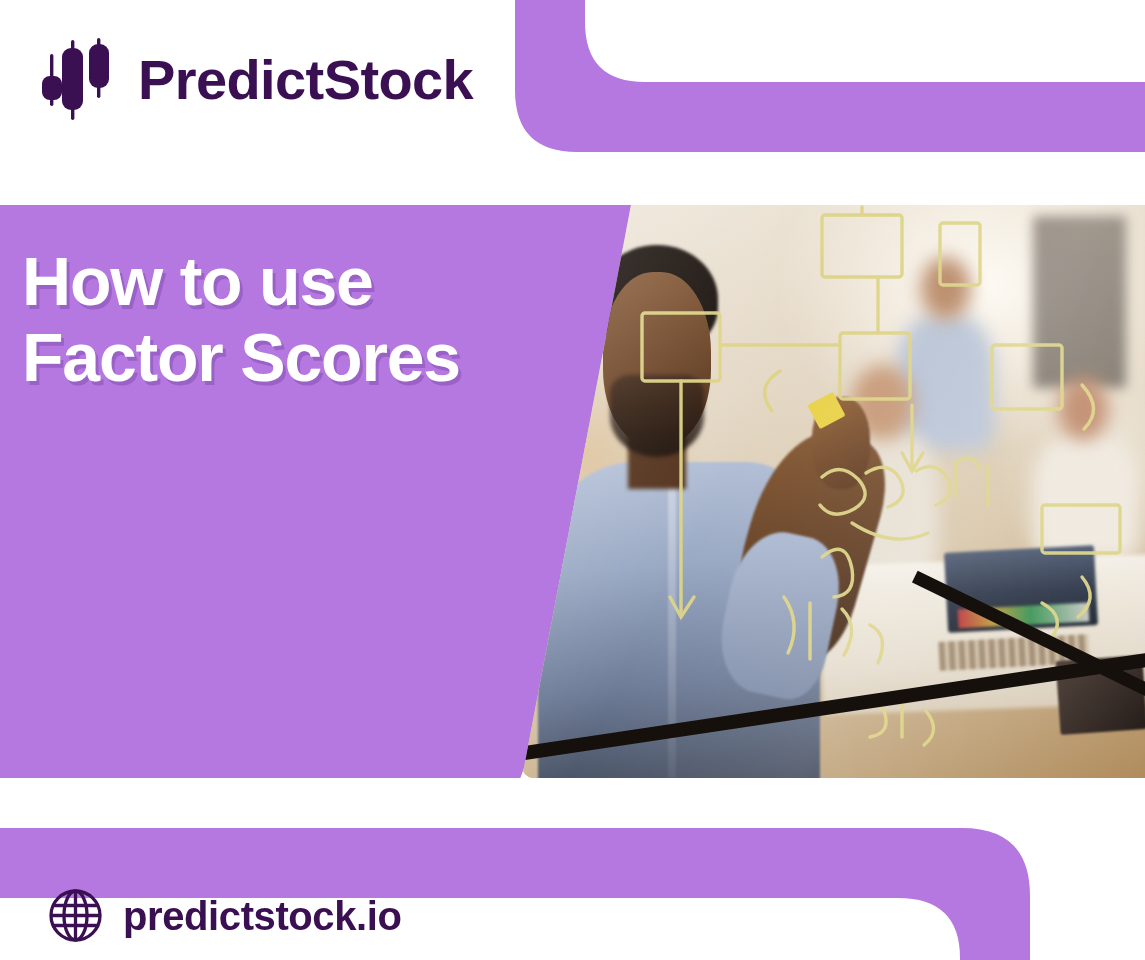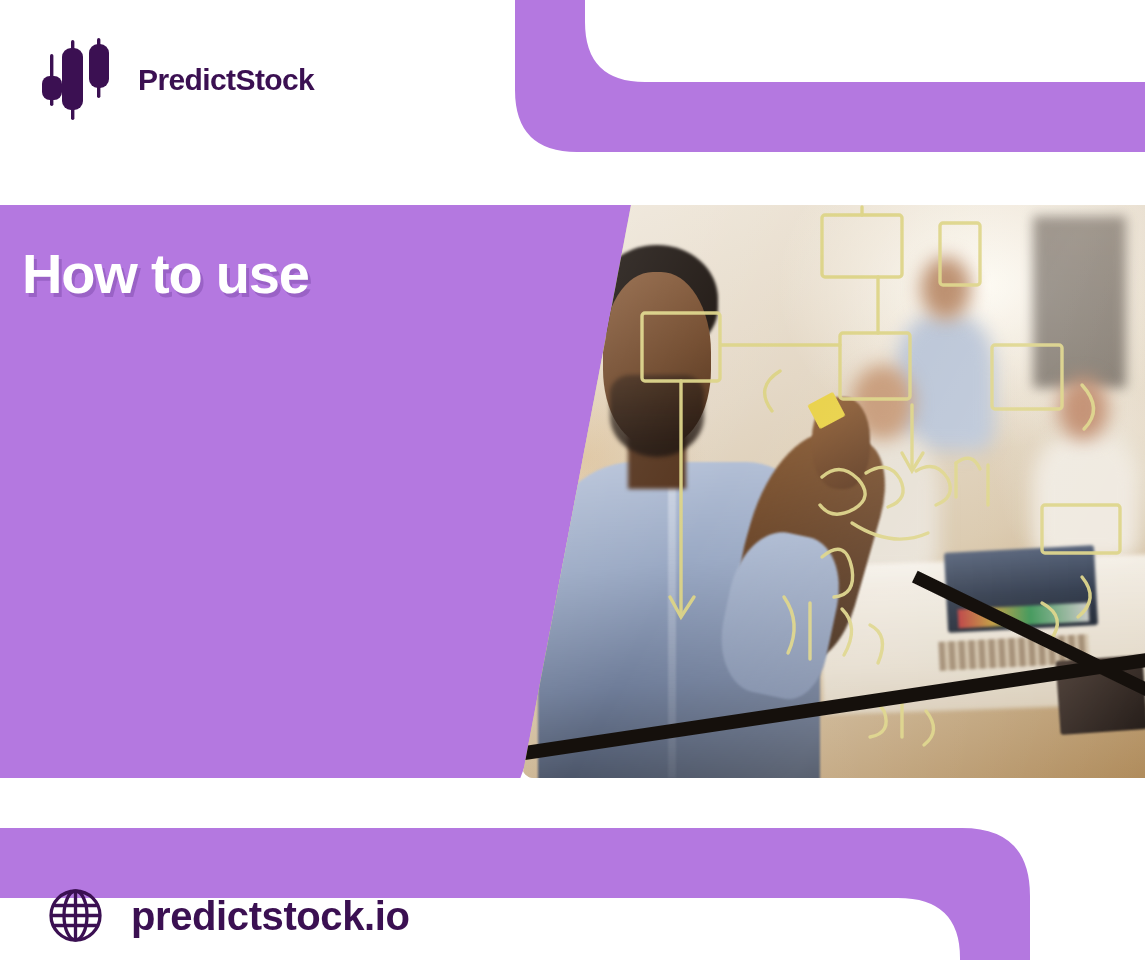--- a/index.html
+++ b/index.html
@@ -4,34 +4,34 @@
 <style>
   * { margin:0; padding:0; box-sizing:border-box; }
   html,body { width:1145px; height:960px; background:#ffffff;
     font-family:"Liberation Sans", sans-serif; overflow:hidden; }
 
   #canvas { position:relative; width:1145px; height:960px; background:#fff; overflow:hidden; }
 
   
   .brand { position:absolute; left:38px; top:38px; display:flex; align-items:center; gap:22px; }
   .brand-mark { width:78px; height:84px; position:relative; display:block; }
-  .brand-name { font-size:30px; font-weight:700; letter-spacing:-.6px;
+  .brand-name { font-size:56px; font-weight:700; letter-spacing:-.6px;
                 color:#3b1052; line-height:1; white-space:nowrap; }
 
   
   .bracket-top { position:absolute; left:515px; top:-70px; width:700px; height:222px; }
 
   
   .hero-card { position:absolute; left:-40px; top:205px; width:775px; height:573px;
     background:#b478e0; border-radius:14px;
     -webkit-clip-path: polygon(0 0, 100% 0, 72.3% 100%, 0 100%);
     clip-path: polygon(0 0, 100% 0, 72.3% 100%, 0 100%); }
   .hero-inner { position:absolute; left:40px; top:0; width:735px; height:573px; }
   .headline { position:absolute; left:22px; top:38px; width:620px;
-    font-size:56px; font-weight:800; line-height:1.12; color:#ffffff;
+    font-size:68px; font-weight:800; line-height:1.12; color:#ffffff;
     letter-spacing:-1.2px;
     text-shadow:3px 4px 0 rgba(122,70,166,.45); }
   .headline span { display:block; }
 
   
   .photo-panel { position:absolute; left:522px; top:205px; width:623px; height:573px;
     border-radius:12px 0 0 12px; overflow:hidden;
     -webkit-clip-path: polygon(17.5% 0, 100% 0, 100% 100%, 0 100%);
     clip-path: polygon(17.5% 0, 100% 0, 100% 100%, 0 100%); }
   .photo { position:absolute; inset:0; overflow:hidden; background:#cdbda8; }
@@ -107,21 +107,21 @@
   .ph-sheen { position:absolute; inset:0;
     background:linear-gradient(118deg, rgba(255,255,255,.20) 0%, rgba(255,255,255,0) 38%,
       rgba(255,255,255,.12) 62%, rgba(255,255,255,0) 100%); }
   .ph-bar { position:absolute; left:-4%; top:86%; width:112%; height:2.4%;
     background:#15100c; transform:rotate(-8.5deg); filter:blur(.4px); }
   .ph-bar2 { position:absolute; left:60%; top:78%; width:60%; height:2.2%;
     background:#15100c; transform:rotate(26deg); filter:blur(.4px); }
 
   
   .bracket-bottom { position:absolute; left:-60px; top:828px; width:1090px; height:200px; }
-  .footer { position:absolute; left:48px; top:888px; display:flex; align-items:center; gap:28px; }
+  .footer { position:absolute; left:48px; top:888px; display:flex; align-items:center; gap:20px; }
   .globe { width:55px; height:55px; display:block; }
   .footer-url { font-size:40px; font-weight:700; color:#3b1052; letter-spacing:-.4px;
                 line-height:1; white-space:nowrap; }
 </style>
 </head>
 <body>
 
 <div id="canvas">
 
   <div class="bracket-top">
@@ -143,20 +143,21 @@
         </g>
       </svg>
     </span>
     <span class="brand-name">PredictStock</span>
   </div>
 
   <div class="hero-card">
     <div class="hero-inner">
       <h1 class="headline">
         <span>How to use</span>
+        <span>Factor Scores</span>
       </h1>
     </div>
   </div>
 
   <div class="photo-panel">
     <div class="photo">
       <div class="ph-bg"></div>
       <div class="ph-wall"></div>
       <div class="ph-darkpanel"></div>
 

